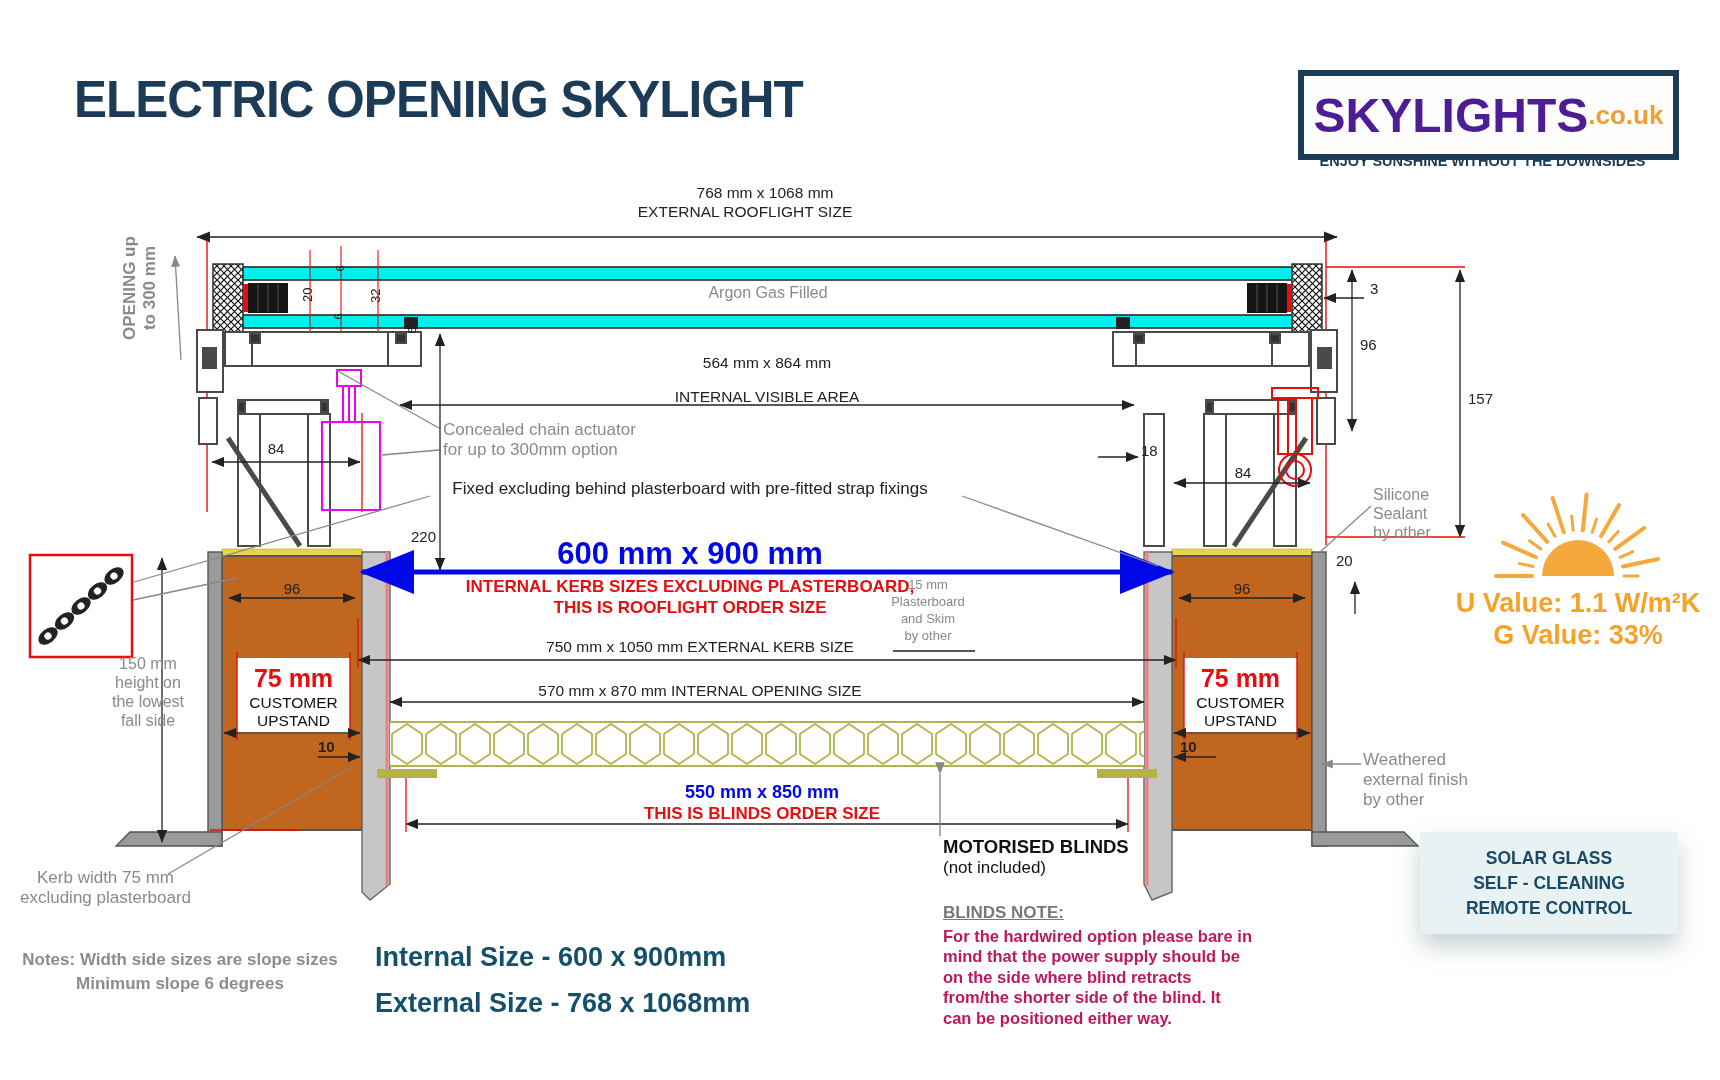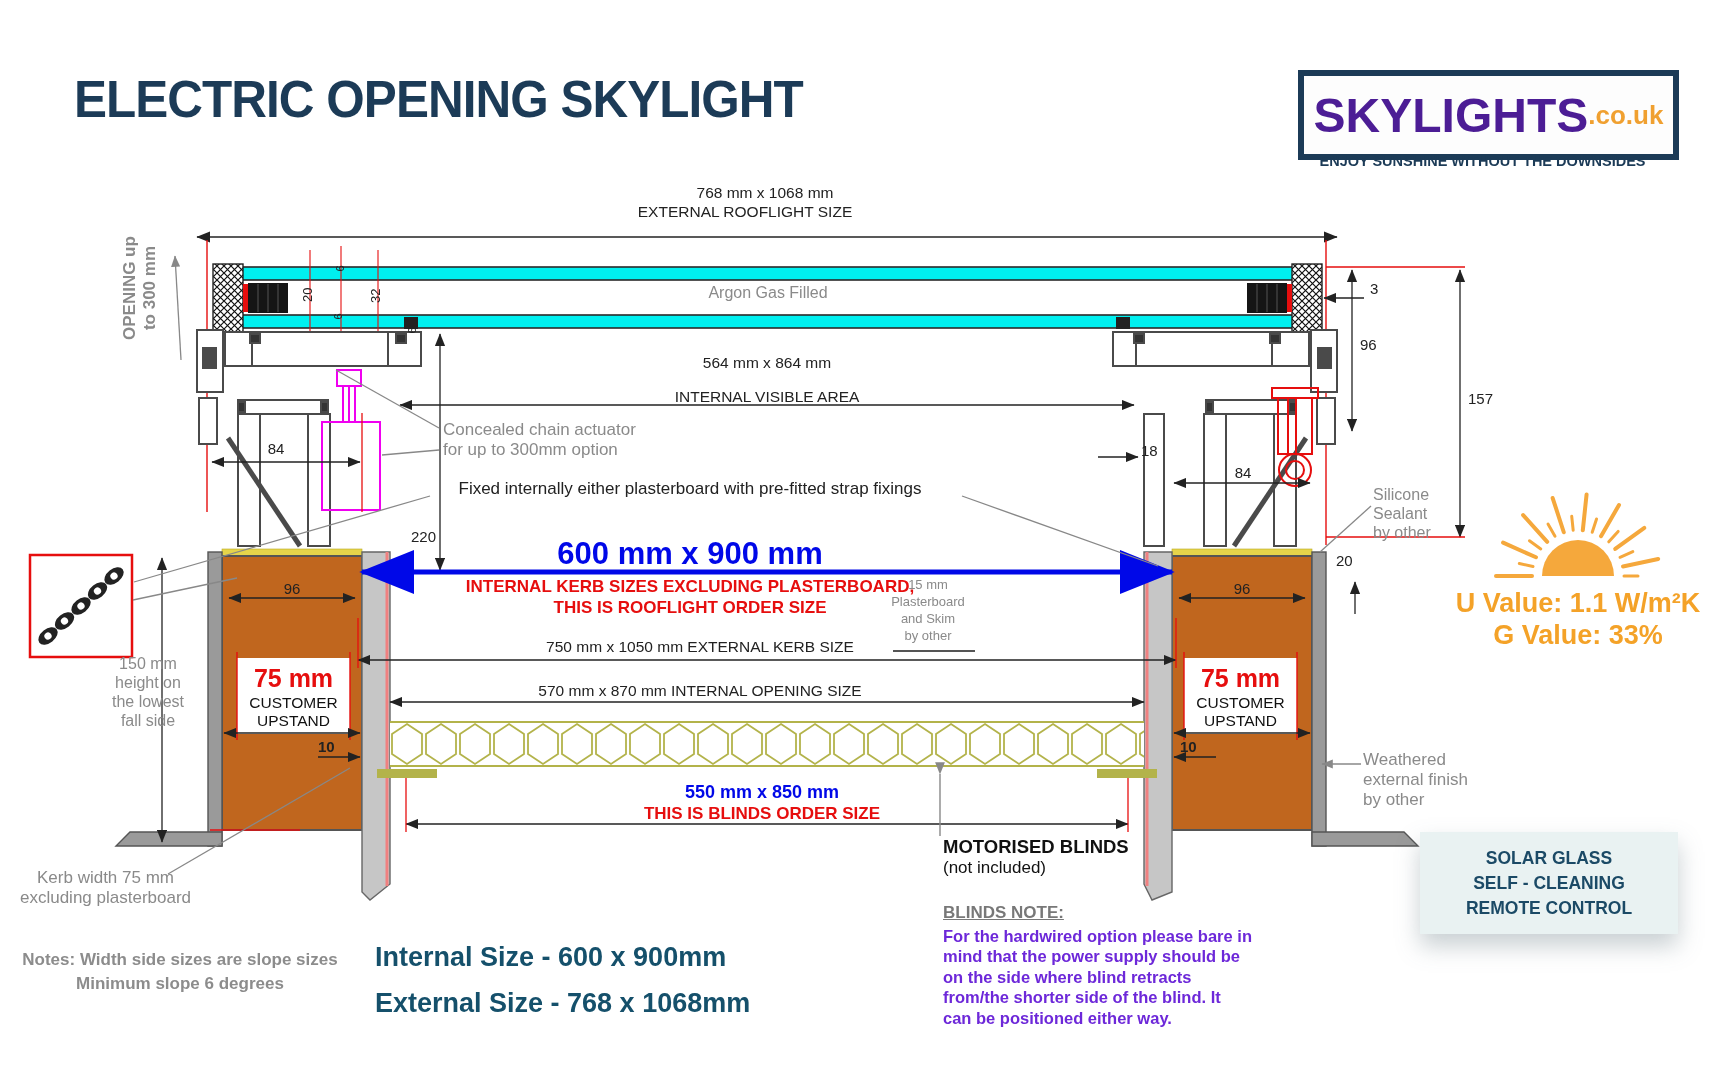--- a/index.html
+++ b/index.html
@@ -23,21 +23,21 @@
   .blue-mid{font-size:18px;font-weight:800;color:#0008e8;}
   .red-mid{font-size:17px;font-weight:600;color:#e60e0e;}
   .note-g{font-size:17px;color:#8a8a8a;}
   .note-sm{font-size:13px;color:#8a8a8a;line-height:1.3;}
   .black-note{font-size:17px;color:#222;}
   .upstand-size{font-size:25px;font-weight:800;color:#e60e0e;}
   .upstand-lbl{font-size:15.5px;color:#111;line-height:1.15;}
   .motor-t{font-size:18.5px;font-weight:800;color:#111;}
   .motor-s{font-size:17px;color:#111;}
   .bn-title{font-size:17px;font-weight:800;color:#787878;text-decoration:underline;}
-  .bn-body{font-size:16.5px;font-weight:700;color:#6d28d9;line-height:1.24;}
+  .bn-body{font-size:16.5px;font-weight:700;color:#be185d;line-height:1.24;}
   .notes{font-size:17px;font-weight:700;color:#8c8c8c;}
   .sizes{font-size:27px;font-weight:800;color:#15506b;}
   .orange-val{font-size:27px;font-weight:800;color:#f4a228;}
   .features-box{position:absolute;left:1420px;top:832px;width:258px;height:102px;background:#e9f2f2;
       box-shadow:0 12px 22px rgba(100,120,130,.35);display:flex;flex-direction:column;
       align-items:center;justify-content:center;gap:4px;}
   .feature{font-size:17.5px;font-weight:800;color:#1b4a66;}
   .netw{font-size:24px;font-weight:800;color:#15506b;}
   svg{position:absolute;left:0;top:0;}
 </style>
@@ -301,21 +301,21 @@
   <div class="t note-g ctr rot" style="left:75px;top:268px;width:130px;font-weight:700;">OPENING up
 to 300 mm</div>
 
   <div class="t note-g ctr" style="left:568px;top:284px;width:400px;font-size:16px;">Argon Gas Filled</div>
 
   <div class="t dimtext ctr" style="left:567px;top:354px;width:400px;">564 mm x 864 mm</div>
   <div class="t dimtext ctr" style="left:567px;top:388px;width:400px;">INTERNAL VISIBLE AREA</div>
 
   <div class="t note-g" style="left:443px;top:420px;">Concealed chain actuator
 for up to 300mm option</div>
-  <div class="t black-note ctr" style="left:410px;top:479px;width:560px;">Fixed internally either plasterboard with pre-fitted strap fixings</div>
+  <div class="t black-note ctr" style="left:410px;top:479px;width:560px;">Fixed excluding behind plasterboard with pre-fitted strap fixings</div>
 
   <div class="t dim" style="left:396px;top:528px;width:40px;text-align:right;">220</div>
   <div class="t dim ctr" style="left:246px;top:440px;width:60px;">84</div>
   <div class="t dim ctr rot" style="left:288px;top:287px;width:40px;font-size:13px;">20</div>
   <div class="t dim ctr rot" style="left:356px;top:288px;width:40px;font-size:13px;">32</div>
   <div class="t dim ctr rot small6" style="left:326px;top:262px;width:28px;">6</div>
   <div class="t dim ctr rot small6" style="left:324px;top:310px;width:28px;">6</div>
   <div class="t dim ctr rot small6" style="left:398px;top:324px;width:28px;">6</div>
 
   <div class="t blue-big ctr" style="left:440px;top:536px;width:500px;">600 mm x 900 mm</div>

